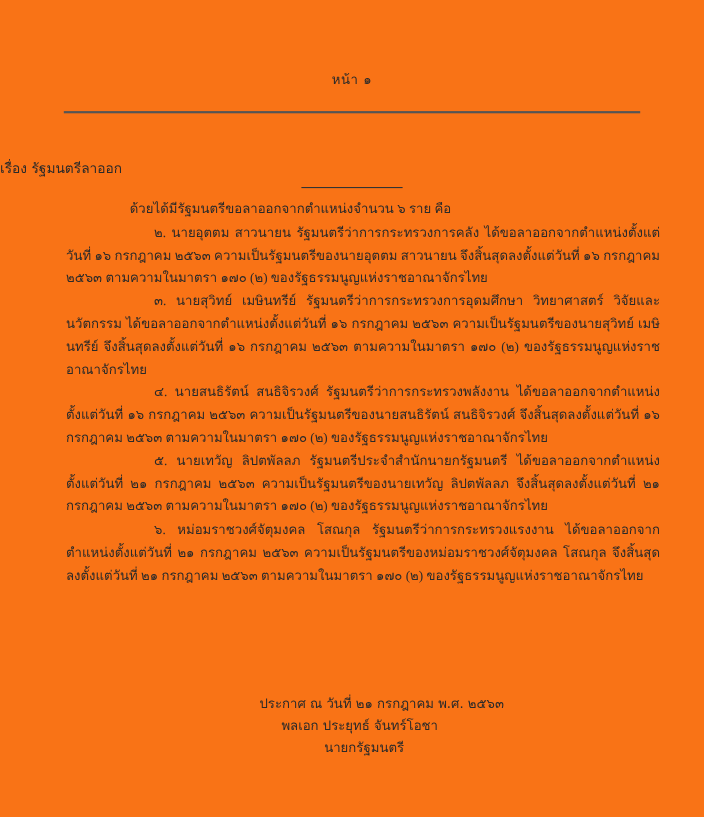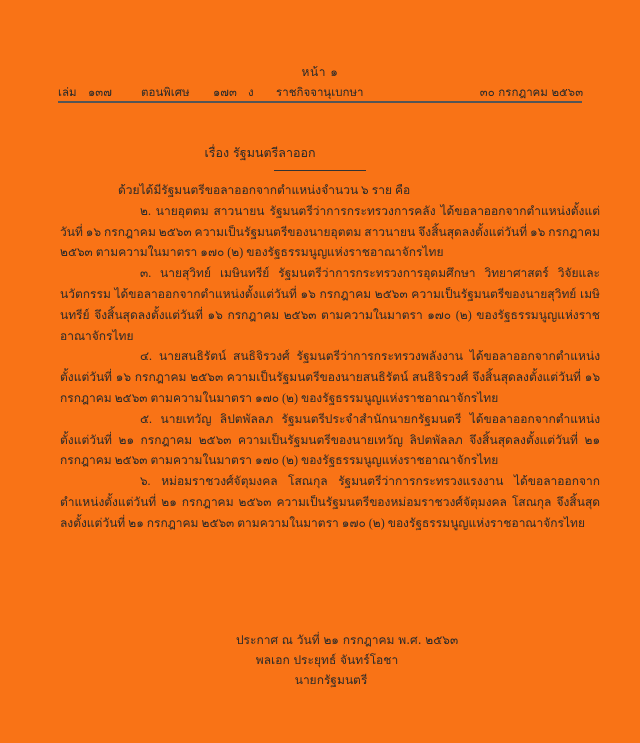--- a/index.html
+++ b/index.html
@@ -63,21 +63,20 @@
       width: 640px;
       text-align: center;
       font-size: 18px;
       letter-spacing: 0.3px;
     }
     .subject {
       position: absolute;
       top: 143px;
       left: 0;
       width: 520px;
-      text-align: center;
       font-size: 12.5px;
     }
     .title-rule {
       position: absolute;
       top: 170px;
       left: 274px;
       width: 92px;
       height: 1px;
       background: #333;
     }
@@ -114,29 +113,20 @@
     .sig-name { left: 7px; }
     .sig-title { left: 11px; }
   </style>
 </head>
 <body>
 
 <div class="page">
 
   <div class="page-number">หน้า ๑</div>
 
-  <div class="header-line">
-    <span class="h-vol">เล่ม</span>
-    <span class="h-vol-num">๑๓๗</span>
-    <span class="h-issue">ตอนพิเศษ</span>
-    <span class="h-issue-num">๑๗๓</span>
-    <span class="h-issue-suffix">ง</span>
-    <span class="h-gazette">ราชกิจจานุเบกษา</span>
-    <span class="h-date">๓๐ กรกฎาคม ๒๕๖๓</span>
-  </div>
   <div class="header-rule"></div>
 
   <div class="subject">เรื่อง  รัฐมนตรีลาออก</div>
   <div class="title-rule"></div>
 
   <div class="body-text">
     <p>ด้วยได้มีรัฐมนตรีขอลาออกจากตำแหน่งจำนวน ๖ ราย คือ</p>
     <p class="item">๒. นายอุตตม สาวนายน รัฐมนตรีว่าการกระทรวงการคลัง ได้ขอลาออกจากตำแหน่งตั้งแต่วันที่ ๑๖ กรกฎาคม ๒๕๖๓ ความเป็นรัฐมนตรีของนายอุตตม สาวนายน จึงสิ้นสุดลงตั้งแต่วันที่ ๑๖ กรกฎาคม ๒๕๖๓ ตามความในมาตรา ๑๗๐ (๒) ของรัฐธรรมนูญแห่งราชอาณาจักรไทย</p>
     <p class="item">๓. นายสุวิทย์ เมษินทรีย์ รัฐมนตรีว่าการกระทรวงการอุดมศึกษา วิทยาศาสตร์ วิจัยและนวัตกรรม ได้ขอลาออกจากตำแหน่งตั้งแต่วันที่ ๑๖ กรกฎาคม ๒๕๖๓ ความเป็นรัฐมนตรีของนายสุวิทย์ เมษินทรีย์ จึงสิ้นสุดลงตั้งแต่วันที่ ๑๖ กรกฎาคม ๒๕๖๓ ตามความในมาตรา ๑๗๐ (๒) ของรัฐธรรมนูญแห่งราชอาณาจักรไทย</p>
     <p class="item">๔. นายสนธิรัตน์ สนธิจิรวงศ์ รัฐมนตรีว่าการกระทรวงพลังงาน ได้ขอลาออกจากตำแหน่งตั้งแต่วันที่ ๑๖ กรกฎาคม ๒๕๖๓ ความเป็นรัฐมนตรีของนายสนธิรัตน์ สนธิจิรวงศ์ จึงสิ้นสุดลงตั้งแต่วันที่ ๑๖ กรกฎาคม ๒๕๖๓ ตามความในมาตรา ๑๗๐ (๒) ของรัฐธรรมนูญแห่งราชอาณาจักรไทย</p>

